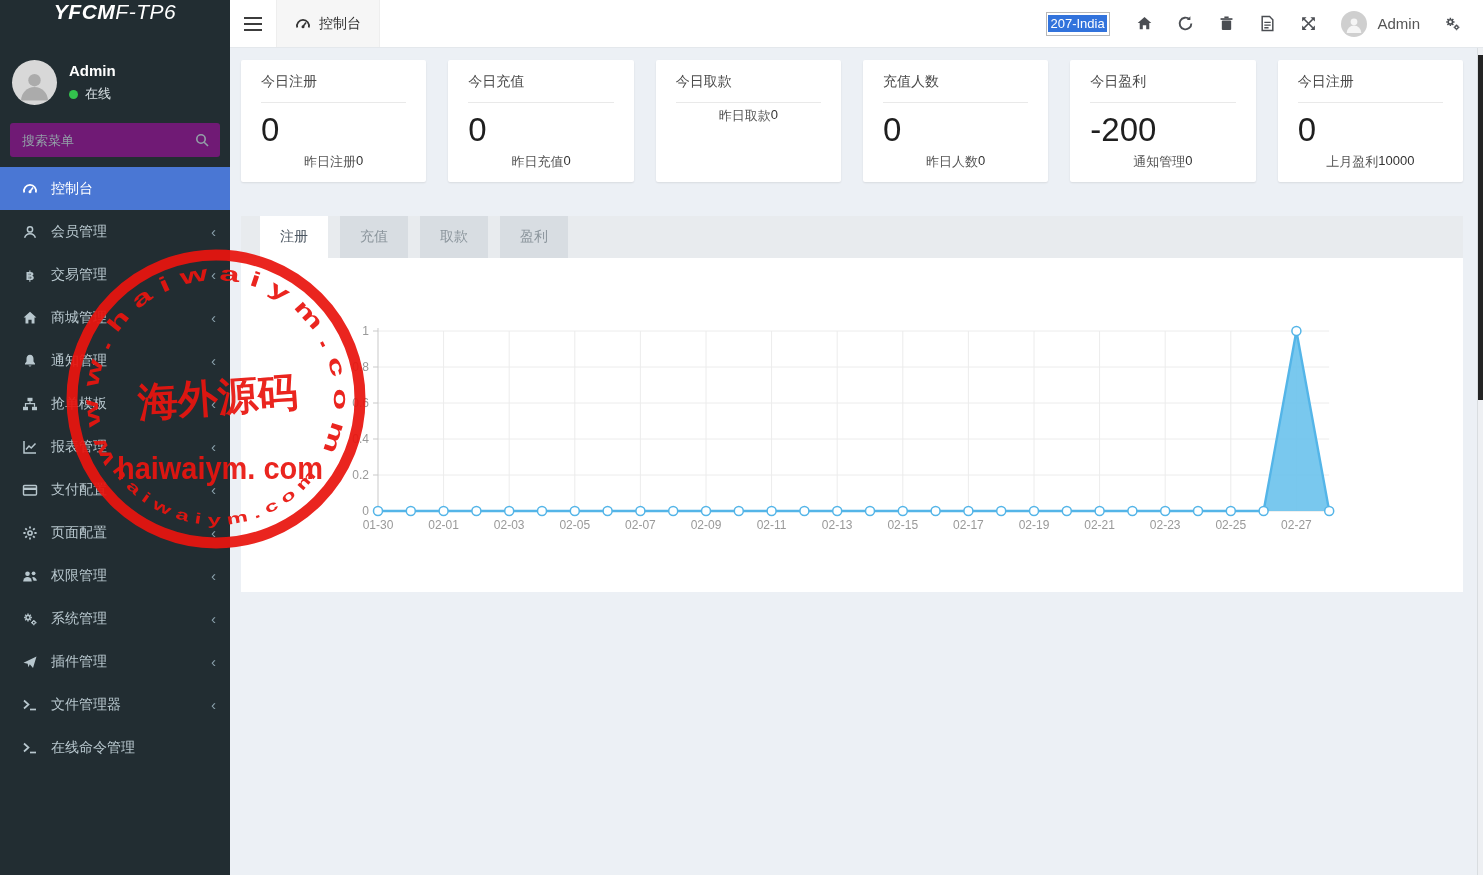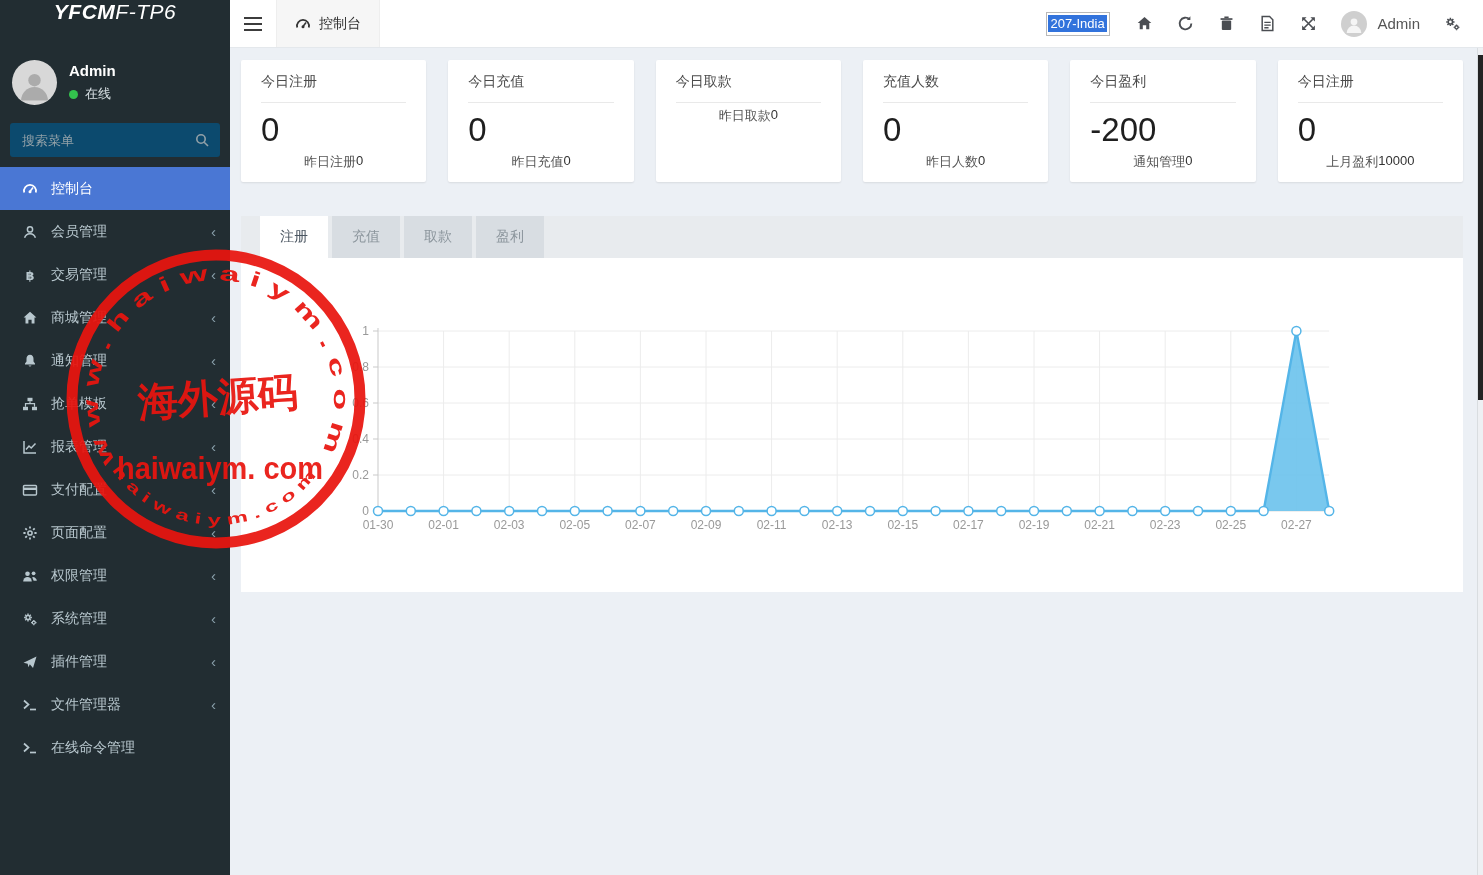--- a/index.html
+++ b/index.html
@@ -14,21 +14,21 @@
   .brand b { font-weight:bold; }
   .brand span.rest { font-weight:normal; }
   .user-panel { display:flex; align-items:center; gap:12px; padding:12px 10px 14px 12px; }
   .avatar { width:45px; height:45px; border-radius:50%; background:#d8d8d8;
     overflow:hidden; position:relative; flex:0 0 45px; }
   .avatar svg { position:absolute; left:6px; top:7px; width:33px; height:38px; color:#ababab; }
   .u-name { color:#fff; font-weight:bold; font-size:15px; margin-bottom:6px; }
   .u-status { font-size:13px; color:#d8e0e4; display:flex; align-items:center; gap:7px; }
   .dot { width:9px; height:9px; border-radius:50%; background:#33c24d; display:inline-block; }
   .side-search { margin:4px 10px 10px 10px; position:relative; }
-  .side-search input { width:100%; height:34px; background:#0c4a6e; border:none; border-radius:3px;
+  .side-search input { width:100%; height:34px; background:#701a75; border:none; border-radius:3px;
     color:#cfd8dc; font-size:13px; padding:0 34px 0 12px; outline:none;
     font-family:"Liberation Sans","DejaVu Sans",sans-serif; }
   .side-search input::placeholder { color:#93a1a8; }
   .side-search .s-icon { position:absolute; right:10px; top:9px; width:16px; height:16px; color:#93a1a8; }
   .menu { margin-top:7px; }
   .menu-item { height:43px; display:flex; align-items:center; padding:0 14px 0 22px;
     font-size:14px; color:#b8c7ce; cursor:pointer; }
   .menu-item.active { background:#4a77d4; color:#fff; }
   .mi-icon { width:18px; height:16px; margin-right:11px; flex:0 0 18px; display:flex; align-items:center; }
   .mi-icon svg { width:16px; height:16px; }
@@ -61,21 +61,21 @@
   .cards { display:flex; gap:22px; }
   .card { flex:1; background:#fff; border-radius:2px; box-shadow:0 1px 2px rgba(0,0,0,.09);
     padding:13px 20px 11px 20px; height:122px; }
   .card-title { font-size:14px; color:#4a4a4a; padding-bottom:11px; border-bottom:1px solid #e9e9e9; }
   .card-value { font-size:33px; color:#1f1f1f; line-height:1.15; margin-top:8px; }
   .card-sub { display:flex; justify-content:center; font-size:13px; color:#555; margin-top:4px; }
   .card-sub .sub-val { color:#333; }
 
   .tab-strip { margin-top:34px; height:42px; background:#e8ebee; display:flex; padding-left:19px; }
   .chart-tab { min-width:63px; padding:0 20px; display:flex; align-items:center; justify-content:center;
-    font-size:14px; color:#8b959c; background:#d8dde2; margin-right:4px; cursor:pointer; }
+    font-size:14px; color:#8b959c; background:#d8dde2; margin-right:12px; cursor:pointer; }
   .chart-tab.active { background:#fff; color:#4a5560; }
   .panel { background:#fff; height:334px; position:relative; }
   .panel svg { display:block; }
 
   
   .stamp { position:absolute; left:60px; top:243px; width:312px; height:312px; z-index:50;
     pointer-events:none; opacity:.93; }
 
   
   .scrollbar { position:absolute; right:0; top:48px; bottom:0; width:6px; background:#eef0f3;

